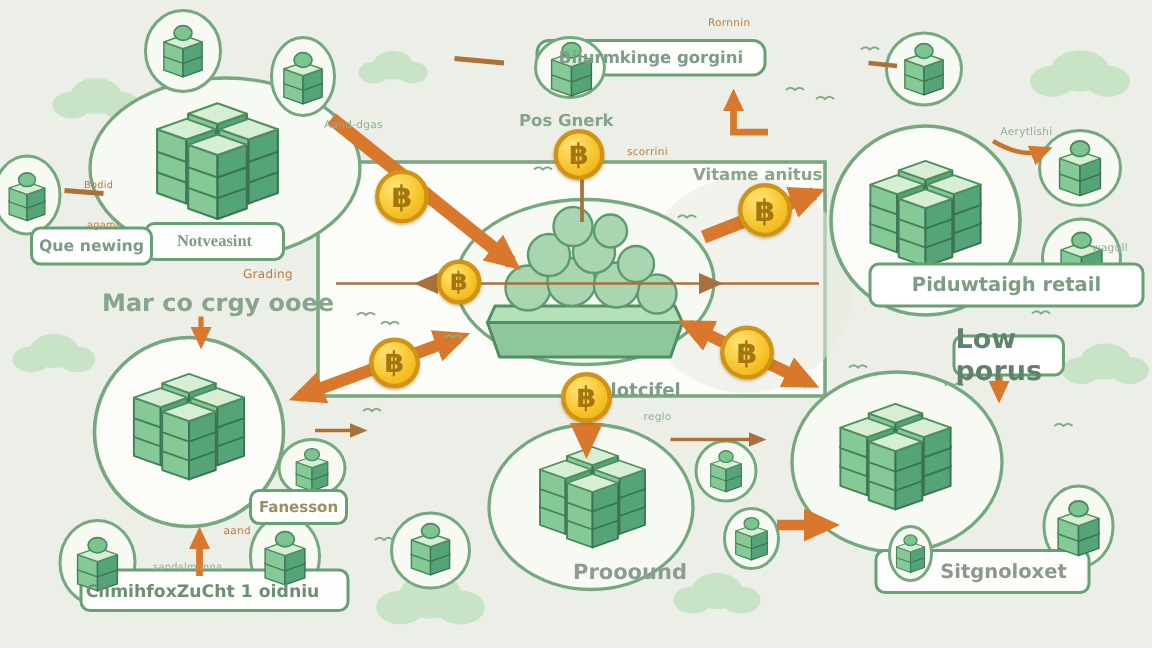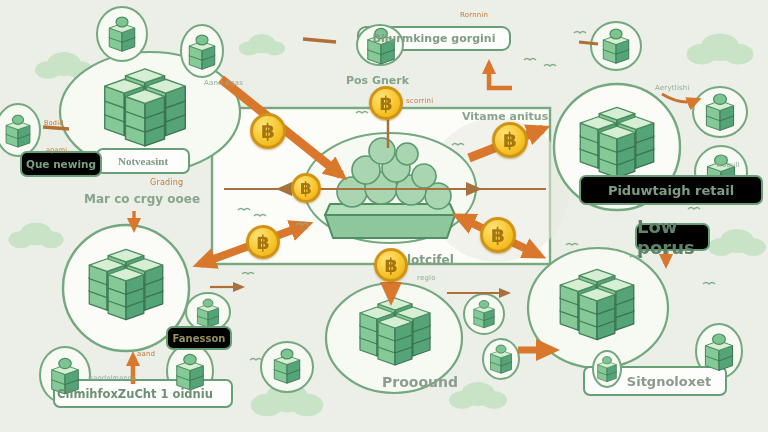--- a/index.html
+++ b/index.html
@@ -1,24 +1,24 @@
 <!DOCTYPE html>
 <html><head>
 <meta charset="utf-8">
 <style>
   html,body{margin:0;padding:0;}
   .scene{position:relative;width:768px;height:432px;background:#ecefe7;overflow:hidden;
          font-family:"DejaVu Sans",sans-serif;}
   svg#decor{position:absolute;left:0;top:0;}
-  .lbox{position:absolute;background:#000000;border:2px solid #68a075;border-radius:7px;
+  .lbox{position:absolute;background:#ffffff;border:2px solid #68a075;border-radius:7px;
         display:flex;align-items:center;justify-content:center;color:#7d9c84;font-weight:bold;}
   .btext{position:absolute;display:flex;align-items:center;justify-content:center;
          color:#7d9c84;font-weight:bold;pointer-events:none;}
   .ltext{position:absolute;color:#84a58a;font-weight:bold;white-space:nowrap;}
-  .tiny{position:absolute;font-size:7px;color:#8fae94;white-space:nowrap;letter-spacing:.2px;}
+  .tiny{position:absolute;font-size:7px;color:#8fae94;white-space:nowrap;letter-spacing:.2px;margin-left:12px;}
   .tiny.orange{color:#c07a3a;}
   .coin{position:absolute;border-radius:50%;
         background:radial-gradient(circle at 35% 30%,#ffe478,#f6c329 60%,#eaa916);
         border:3px solid #cf9416;color:#a5760d;display:flex;align-items:center;justify-content:center;
         font-weight:bold;box-shadow:0 1px 2px rgba(140,95,0,.45);box-sizing:border-box;}
 </style>
 </head>
 <body>
 
 <div class="scene">
@@ -327,21 +327,21 @@
 <span class="tiny orange" style="left:460px;top:11px;">Rornnin</span>
 
 <span class="ltext" style="left:346px;top:74px;font-size:11px;">Pos Gnerk</span>
 <span class="tiny orange" style="left:406px;top:97px;">scorrini</span>
 <span class="ltext" style="left:462px;top:110px;font-size:11px;color:#8aa48e;">Vitame anitus</span>
 
 <div class="lbox" style="left:20px;top:151px;width:78px;height:22px;font-size:10.5px;">Que newing</div>
 <div class="btext" style="left:97px;top:149px;width:92px;height:24px;font-size:11px;font-family:Liberation Serif, serif;">Notveasint</div>
 <span class="tiny orange" style="left:150px;top:178px;font-size:8px;">Grading</span>
 <span class="tiny" style="left:204px;top:79px;">Aand-dgas</span>
-<span class="ltext" style="left:84px;top:192px;font-size:12px;color:#87a58c;">Mar co crgy ooee</span>
+<span class="ltext" style="left:68px;top:192px;font-size:16px;color:#87a58c;">Mar co crgy ooee</span>
 <span class="tiny orange" style="left:44px;top:119px;font-size:6.5px;">Bodid</span>
 <span class="tiny orange" style="left:46px;top:146px;font-size:6.5px;">agami</span>
 
 <span class="ltext" style="left:407px;top:253px;font-size:12px;color:#7e9d85;">lotcifel</span>
 <span class="tiny" style="left:417px;top:274px;">reglo</span>
 
 <div class="lbox" style="left:166px;top:326px;width:62px;height:20px;font-size:10px;color:#95905e;">Fanesson</div>
 <span class="tiny orange" style="left:137px;top:350px;">aand</span>
 <span class="tiny" style="left:90px;top:374px;font-size:6.5px;">sandalmanna</span>
 <div class="btext" style="left:54px;top:380px;width:162px;height:27px;font-size:11.5px;color:#6d8f74;">ClimihfoxZuCht 1 oidniu</div>

